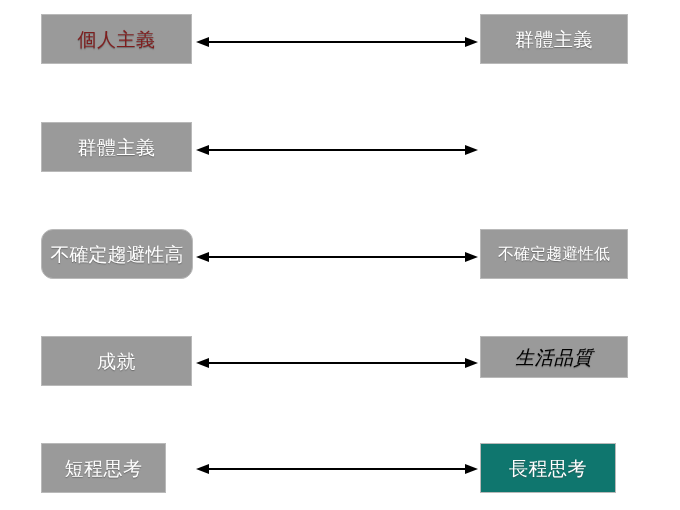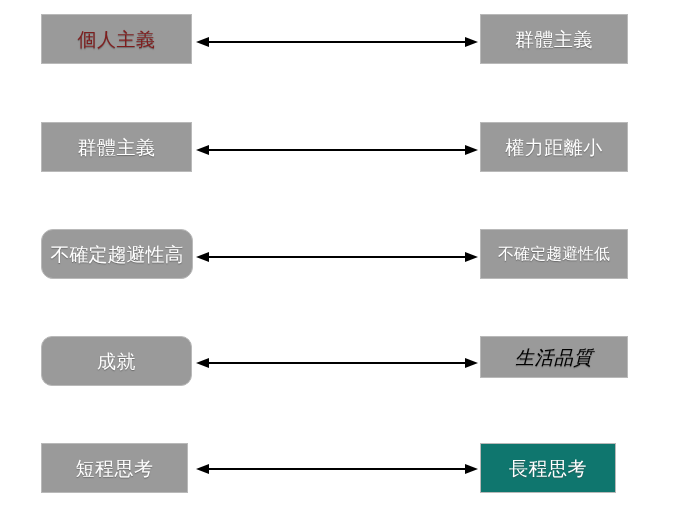--- a/index.html
+++ b/index.html
@@ -95,59 +95,56 @@
     <div class="box left" style="top: 122px; height: 50px; width: 151px; background: rgb(154, 154, 154); border-color: rgb(185, 185, 185); color: rgb(255, 255, 255);">
       <span class="box-label" style="font-size: 19px;">群體主義</span>
     </div>
     <div class="connector" style="left: 196px; top: 143px; width: 282px;">
       <svg width="282" height="14" viewBox="0 0 282 14" aria-hidden="true">
         <line x1="11" y1="7" x2="271" y2="7" stroke="#000000" stroke-width="2.2"></line>
         <polygon points="0,7 13,2 13,12" fill="#000000"></polygon>
         <polygon points="282,7 269,2 269,12" fill="#000000"></polygon>
       </svg>
     </div>
-    <div class="box right" style="top: 122px; height: 50px; width: 148px; background: rgb(154, 154, 154); border-color: rgb(185, 185, 185); color: rgb(255, 255, 255);">
-      <span class="box-label" style="font-size: 19px;">權力距離小</span>
-    </div>
   </div>
 
   <div class="row" style="top: 0px; height: 510px;">
     <div class="box left wide-text" style="top: 229px; height: 50px; width: 152px; background: rgb(154, 154, 154); border-color: rgb(185, 185, 185); color: rgb(255, 255, 255); border-radius: 12px;">
       <span class="box-label" style="font-size: 19px;">不確定趨避性高</span>
     </div>
     <div class="connector" style="left: 196px; top: 250px; width: 282px;">
       <svg width="282" height="14" viewBox="0 0 282 14" aria-hidden="true">
         <line x1="11" y1="7" x2="271" y2="7" stroke="#000000" stroke-width="2.2"></line>
         <polygon points="0,7 13,2 13,12" fill="#000000"></polygon>
         <polygon points="282,7 269,2 269,12" fill="#000000"></polygon>
       </svg>
     </div>
     <div class="box right wide-text" style="top: 229px; height: 50px; width: 148px; background: rgb(154, 154, 154); border-color: rgb(185, 185, 185); color: rgb(255, 255, 255);">
       <span class="box-label" style="font-size: 16px;">不確定趨避性低</span>
     </div>
   </div>
 
   <div class="row" style="top: 0px; height: 510px;">
-    <div class="box left" style="top: 336px; height: 50px; width: 151px; background: rgb(154, 154, 154); border-color: rgb(185, 185, 185); color: rgb(255, 255, 255); border-radius: 11px;">
+    <div class="box left" style="top: 336px; height: 50px; width: 151px; background: rgb(154, 154, 154); border-color: rgb(185, 185, 185); color: rgb(255, 255, 255);">
       <span class="box-label" style="font-size: 19px;">成就</span>
     </div>
     <div class="connector" style="left: 196px; top: 356px; width: 282px;">
       <svg width="282" height="14" viewBox="0 0 282 14" aria-hidden="true">
         <line x1="11" y1="7" x2="271" y2="7" stroke="#000000" stroke-width="2.2"></line>
         <polygon points="0,7 13,2 13,12" fill="#000000"></polygon>
         <polygon points="282,7 269,2 269,12" fill="#000000"></polygon>
       </svg>
     </div>
     <div class="box right" style="top: 336px; height: 42px; width: 148px; background: rgb(154, 154, 154); border-color: rgb(185, 185, 185); color: #000000; font-style: italic;">
       <span class="box-label" style="font-size: 19px;">生活品質</span>
     </div>
   </div>
 
   <div class="row" style="top: 0px; height: 510px;">
-    <div class="box left" style="top: 443px; height: 50px; width: 147px; background: rgb(154, 154, 154); border-color: rgb(185, 185, 185); color: rgb(255, 255, 255);">
+    <div class="box left" style="top: 443px; height: 50px; width: 125px; background: rgb(154, 154, 154); border-color: rgb(185, 185, 185); color: rgb(255, 255, 255);">
       <span class="box-label" style="font-size: 19px;">短程思考</span>
     </div>
     <div class="connector" style="left: 196px; top: 462px; width: 282px;">
       <svg width="282" height="14" viewBox="0 0 282 14" aria-hidden="true">
         <line x1="11" y1="7" x2="271" y2="7" stroke="#000000" stroke-width="2.2"></line>
         <polygon points="0,7 13,2 13,12" fill="#000000"></polygon>
         <polygon points="282,7 269,2 269,12" fill="#000000"></polygon>
       </svg>
     </div>
     <div class="box right" style="top: 443px; height: 50px; width: 136px; background: #0f766e; border-color: rgb(185, 185, 185); color: rgb(255, 255, 255);">

